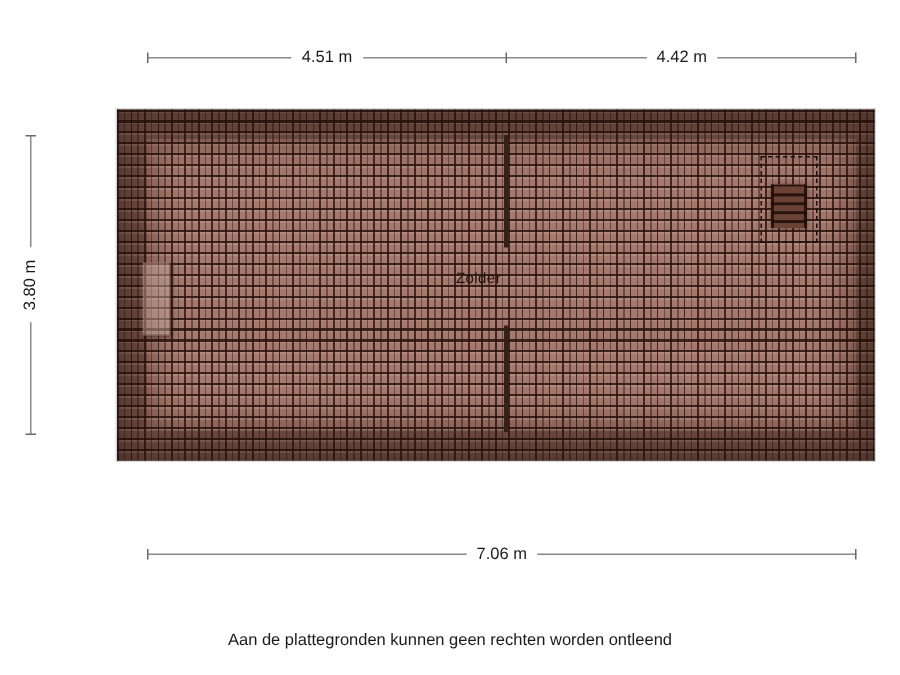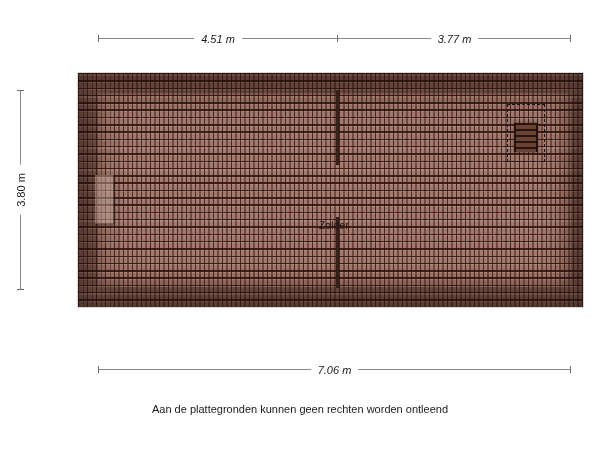--- a/index.html
+++ b/index.html
@@ -6,21 +6,21 @@
   body{
     width:600px;height:450px;position:relative;overflow:hidden;
     background:#ffffff;
     font-family:"Liberation Sans", sans-serif;
     color:#1a1a1a;
   }
   .canvas{position:absolute;inset:0;}
 
   
   .dim{position:absolute;background:#8a8a8a;}
-  .dim-h{height:1px;font-style:italic;}
+  .dim-h{height:1px;}
   .dim-v{width:1px;}
   .tick{position:absolute;background:#6a6a6a;}
   .tick-v{width:1px;height:7px;top:-3px;}
   .tick-h{height:1px;width:7px;left:-3px;}
   .dim-label{
     position:absolute;left:50%;top:50%;
     transform:translate(-50%,-50%);
     background:#ffffff;padding:0 7px;
     font-size:11px;line-height:13px;color:#1a1a1a;white-space:nowrap;
   }
@@ -55,23 +55,23 @@
   }
   .plan-vignette{
     position:absolute;inset:0;
     box-shadow:inset 0 0 24px 4px rgba(25,10,6,0.40);
     pointer-events:none;
   }
   .wall{position:absolute;left:258px;width:3px;background:#35201a;}
   .wall-upper{top:17px;height:75px;}
   .wall-lower{top:144px;height:71px;}
   .room-label{
-    position:absolute;left:256px;top:113px;
+    position:absolute;left:241px;top:113px;
     transform:translate(-50%,-50%);
-    font-size:10px;letter-spacing:0.3px;color:#201410;margin-top:39px;
+    font-size:10px;letter-spacing:0.3px;color:#201410;
   }
   .hatch{
     position:absolute;left:429px;top:31px;width:38px;height:58px;
     border:1.6px dashed #171210;box-sizing:border-box;
   }
   .ladder{
     position:absolute;left:6px;top:18px;width:24px;height:29px;
     background:#6b4334;
     background-image:repeating-linear-gradient(180deg,
       rgba(28,12,7,0.85) 0px, rgba(28,12,7,0.85) 1.6px,
@@ -84,37 +84,37 @@
   .chimney{
     position:absolute;left:17px;top:102px;width:18px;height:48px;
     background:rgba(206,177,165,0.45);
     border-right:1px solid rgba(35,18,12,0.55);
     border-bottom:1px solid rgba(35,18,12,0.35);
     box-shadow:1px 1px 2px rgba(20,8,4,0.35);
   }
 
   
   .footer{
-    position:absolute;left:0;top:403px;width:600px;
+    position:absolute;left:0;top:421px;width:600px;
     text-align:center;font-size:11px;line-height:13.5px;color:#1a1a1a;
   }
 </style>
 </head>
 <body>
 
 <div class="canvas">
 
   <div class="dim dim-h" style="left:98px;top:38px;width:240px;">
     <span class="tick tick-v" style="left:0;"></span>
     <span class="tick tick-v" style="right:0;"></span>
     <span class="dim-label">4.51 m</span>
   </div>
   <div class="dim dim-h" style="left:338px;top:38px;width:233px;">
     <span class="tick tick-v" style="right:0;"></span>
-    <span class="dim-label">3.77 m</span>
+    <span class="dim-label">4.42 m</span>
   </div>
 
   <div class="dim dim-v" style="left:20px;top:90px;height:200px;">
     <span class="tick tick-h" style="top:0;"></span>
     <span class="tick tick-h" style="bottom:0;"></span>
     <span class="dim-label">3.80 m</span>
   </div>
 
   <div class="dim dim-h" style="left:98px;top:369px;width:473px;">
     <span class="tick tick-v" style="left:0;"></span>

